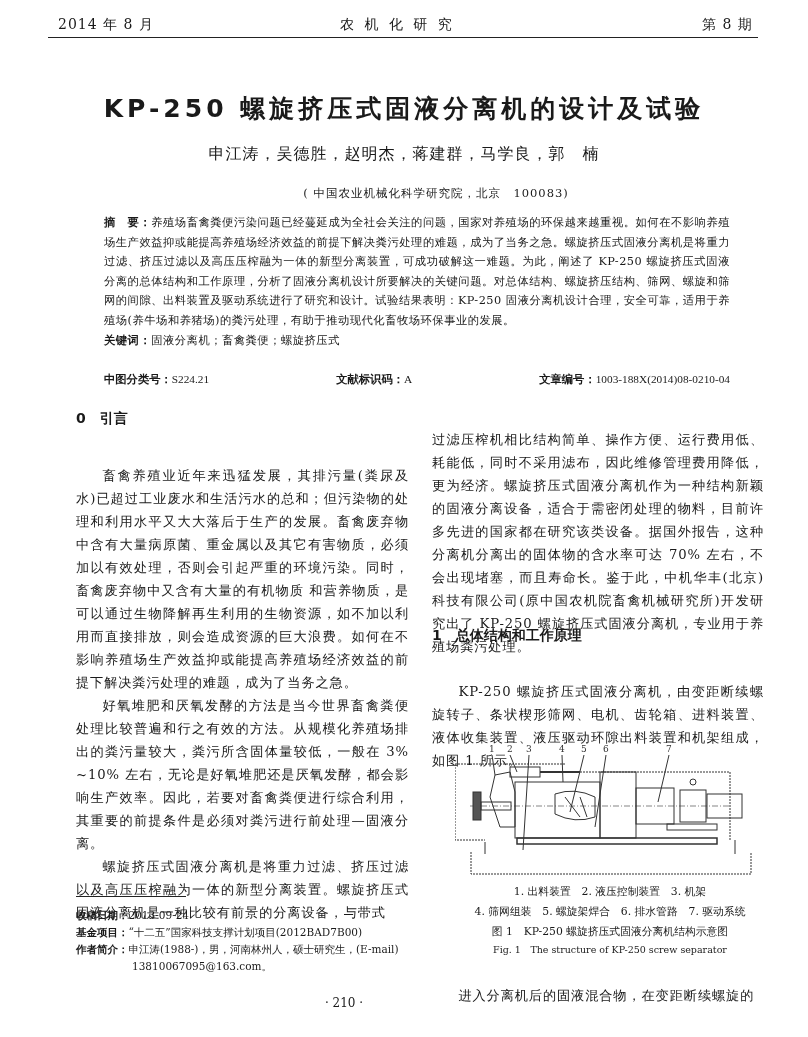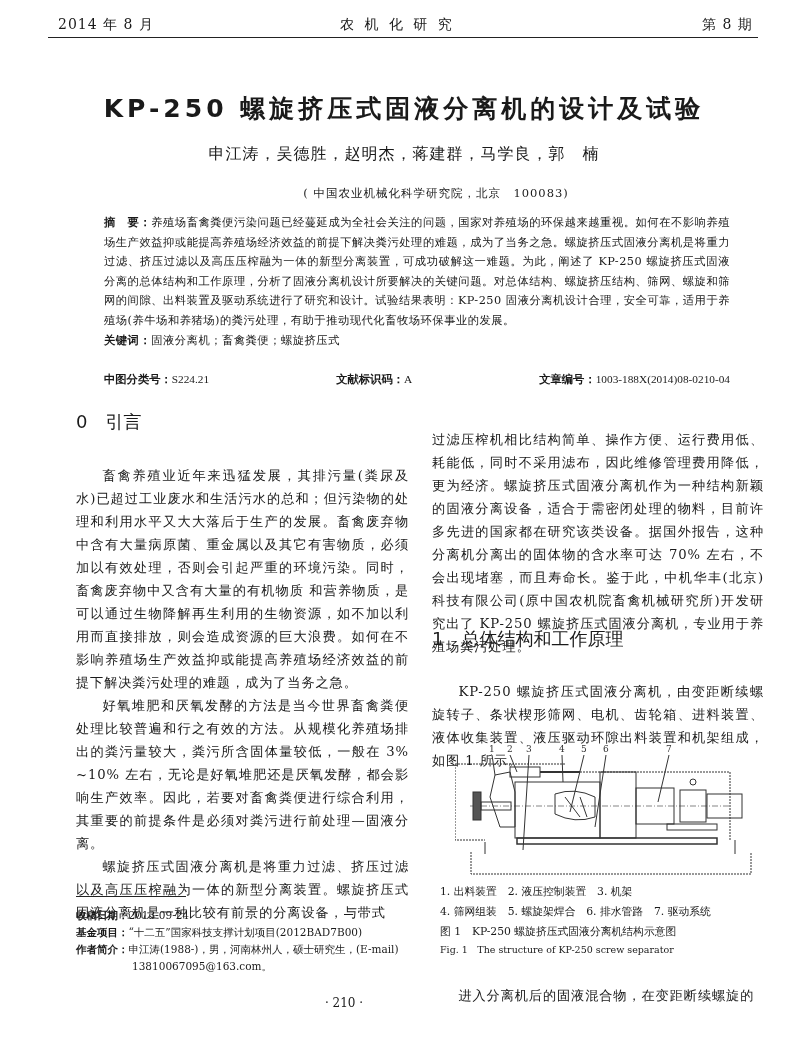--- a/index.html
+++ b/index.html
@@ -10,28 +10,28 @@
   .hdr-rule { left: 48px; top: 37px; width: 710px; height: 0; border-top: 1.5px solid #222; }
   .title { left: 0; width: 808px; top: 92px; text-align: center;
            font-family: "DejaVu Sans", "Liberation Sans", sans-serif; font-weight: bold;
            font-size: 25px; letter-spacing: 4px; }
   .authors { left: 0; width: 808px; top: 144px; text-align: center; font-size: 16px; letter-spacing: 1px; }
   .affil { left: 0; width: 808px; top: 186px; text-align: center; font-size: 11.5px; letter-spacing: 1px; margin-left: 32px; }
   .abstract { left: 104px; top: 213px; width: 626px; font-size: 11.3px; line-height: 19.6px; letter-spacing: 0.5px; text-align: justify; }
   .label-b { font-family: "DejaVu Sans", "Liberation Sans", sans-serif; font-weight: bold; }
   .meta-row { left: 104px; width: 626px; top: 372px; font-size: 11.3px; display: flex; justify-content: space-between; }
   .meta-row span { font-family: Liberation Serif, serif; }
-  .sec-title { font-family: "DejaVu Sans", "Liberation Sans", sans-serif; font-weight: normal; font-size: 18px; }
+  .sec-title { font-family: "DejaVu Sans", "Liberation Sans", sans-serif; font-weight: bold; font-size: 14px; }
   .col { font-size: 13.2px; line-height: 23px; text-align: justify; letter-spacing: 0.9px; margin-top: 24px; }
   .col p { margin: 0; }
   .indent { text-indent: 2em; }
   .fn-rule { left: 76px; top: 896px; width: 110px; border-top: 1.5px solid #222; }
   .fn { left: 76px; top: 907px; width: 360px; font-size: 10.5px; line-height: 17px; }
   .fn .k { font-family: "DejaVu Sans", "Liberation Sans", sans-serif; font-weight: bold; }
-  .caption { left: 440px; width: 340px; font-size: 10.8px; }
+  .caption { left: 440px; width: 340px; text-align: center; font-size: 10.8px; }
   .pagenum { left: 0; width: 688px; top: 996px; text-align: center; font-size: 12px; }
   .fig-num { font-size: 9px; font-family: "DejaVu Serif", serif; }
 </style>
 </head>
 <body>
 
 <div class="abs hdr" style="left:58px;">2014 年 8 月</div>
 <div class="abs hdr" style="left:340px; letter-spacing:3px;">农 机 化 研 究</div>
 <div class="abs hdr" style="left:702px;">第 8 期</div>
 <div class="abs hdr-rule"></div>

